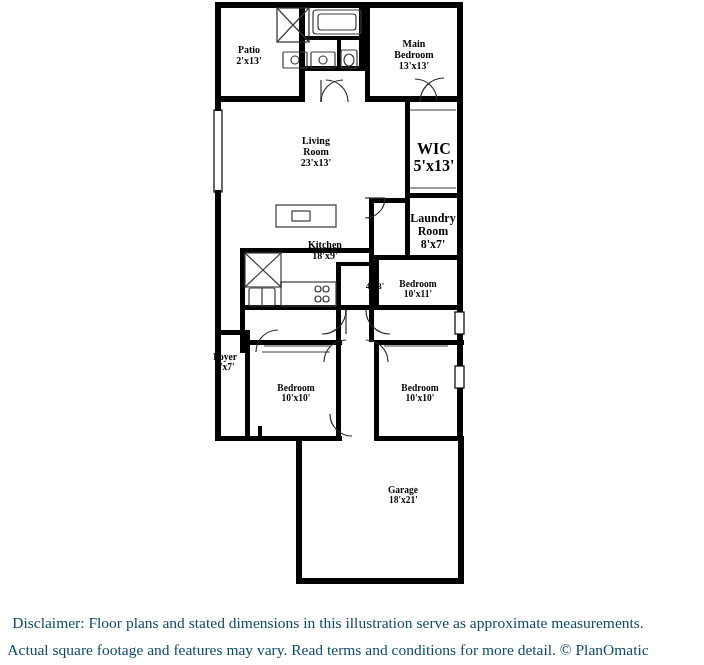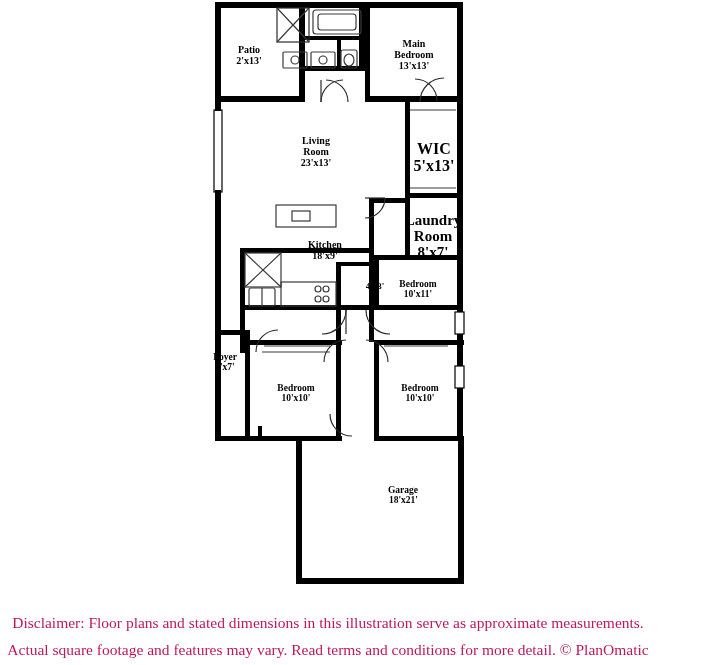--- a/index.html
+++ b/index.html
@@ -35,21 +35,21 @@
   }
 
   .disclaimer {
     position: absolute;
     left: 0;
     bottom: 4px;
     width: 656px;
     text-align: center;
     font-family: "Liberation Serif", serif;
     font-size: 15.5px;
-    color: #be185d;
+    color: #0c4a6e;
     line-height: 1.35;
   }
   .disclaimer .line1 { display: block; }
   .disclaimer .line2 { display: block; margin-top: 6px; }
 </style>
 </head>
 <body>
 
 <svg id="floorplan" viewBox="0 0 704 620">
 
@@ -202,21 +202,21 @@
 Bedroom
 13'x13'</div>
 
 <div class="room-label" style="left:275px; top:136px; width:82px; font-size:10px;">Living
 Room
 23'x13'</div>
 
 <div class="room-label" style="left:403px; top:140px; width:62px; font-size:16px;">WIC
 5'x13'</div>
 
-<div class="room-label" style="left:396px; top:212px; width:74px; font-size:15px;">Laundry
+<div class="room-label" style="left:396px; top:212px; width:74px; font-size:12px;">Laundry
 Room
 8'x7'</div>
 
 <div class="room-label" style="left:292px; top:240px; width:66px; font-size:10px;">Kitchen
 18'x9'</div>
 
 <div class="room-label" style="left:360px; top:282px; width:30px; font-size:9px;">4'x3'</div>
 
 <div class="room-label" style="left:382px; top:279px; width:72px; font-size:9.5px;">Bedroom
 10'x11'</div>

